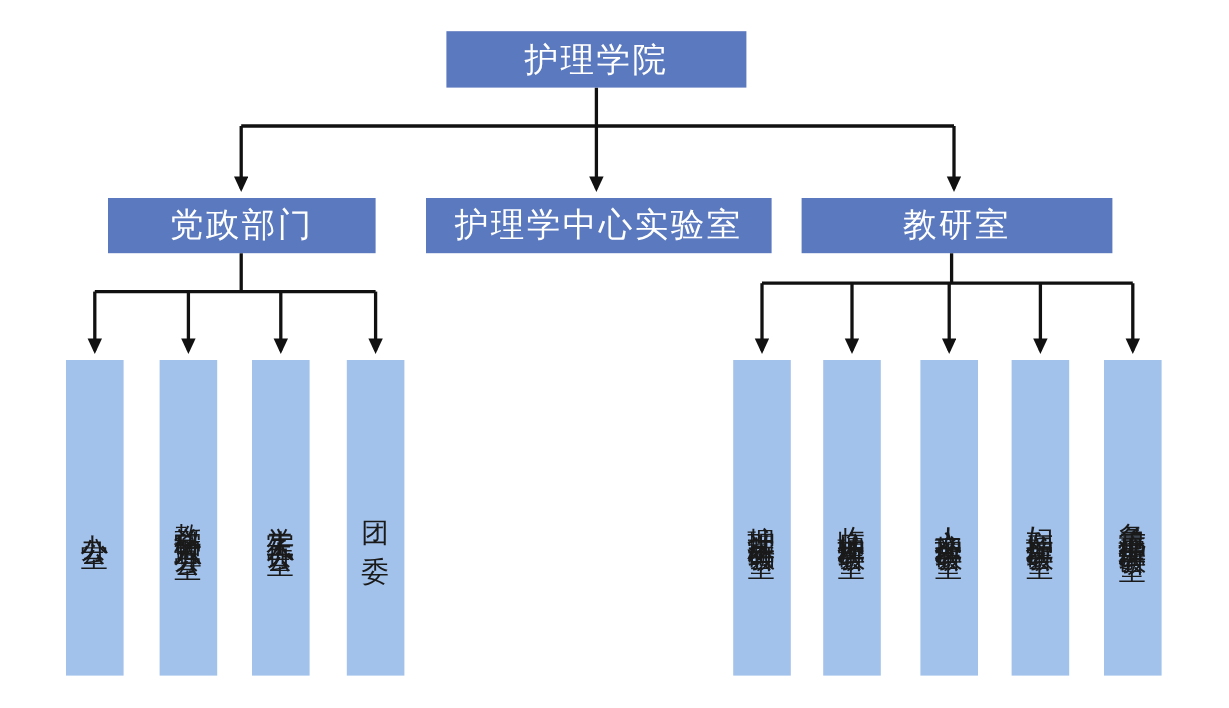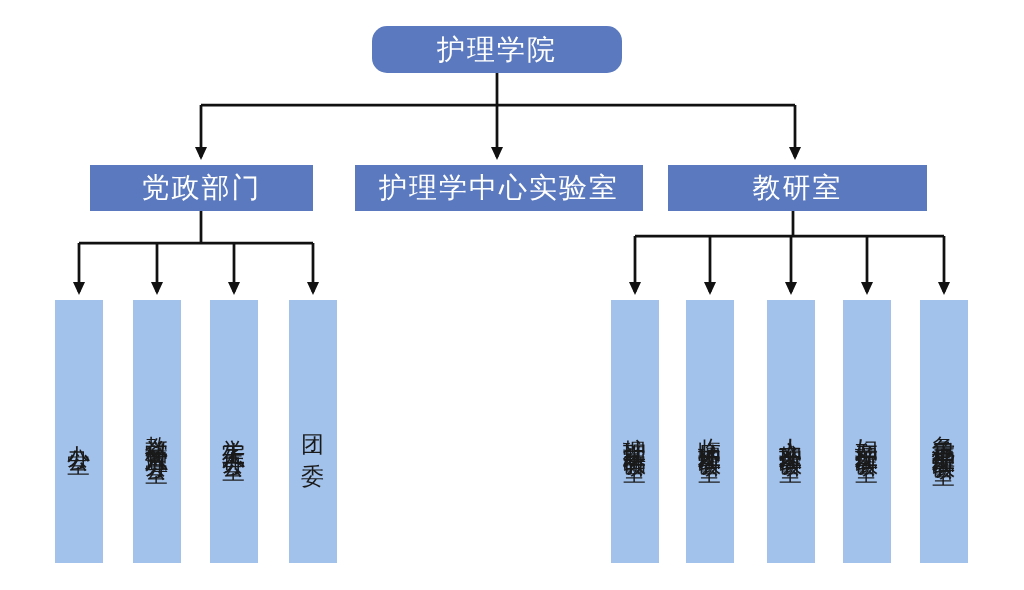--- a/index.html
+++ b/index.html
@@ -36,21 +36,21 @@
     background:var(--leaf-box-fill);
     color:var(--leaf-text);
     font-size:23px;
     writing-mode:vertical-rl;
     text-orientation:upright;
     letter-spacing:3px;
     line-height:48px;
     text-align:center;
   }
   
-  .root-box   {left:372px;top:26px;width:250px;height:47px;border-radius:15px;}
+  .root-box   {left:372px;top:26px;width:250px;height:47px;}
   .b-left     {left:90px; top:165px;width:223px;height:46px;font-family:Liberation Mono, monospace;}
   .b-mid      {left:355px;top:165px;width:288px;height:46px;}
   .b-right    {left:668px;top:165px;width:259px;height:46px;}
   .leaf       {top:300px;height:263px;width:48px;}
   .lf-0{left:55px;}  .lf-1{left:133px;} .lf-2{left:210px;} .lf-3{left:289px;}
   .rf-0{left:611px;} .rf-1{left:686px;} .rf-2{left:767px;} .rf-3{left:843px;} .rf-4{left:920px;}
 </style>
 </head>
 <body>
 

